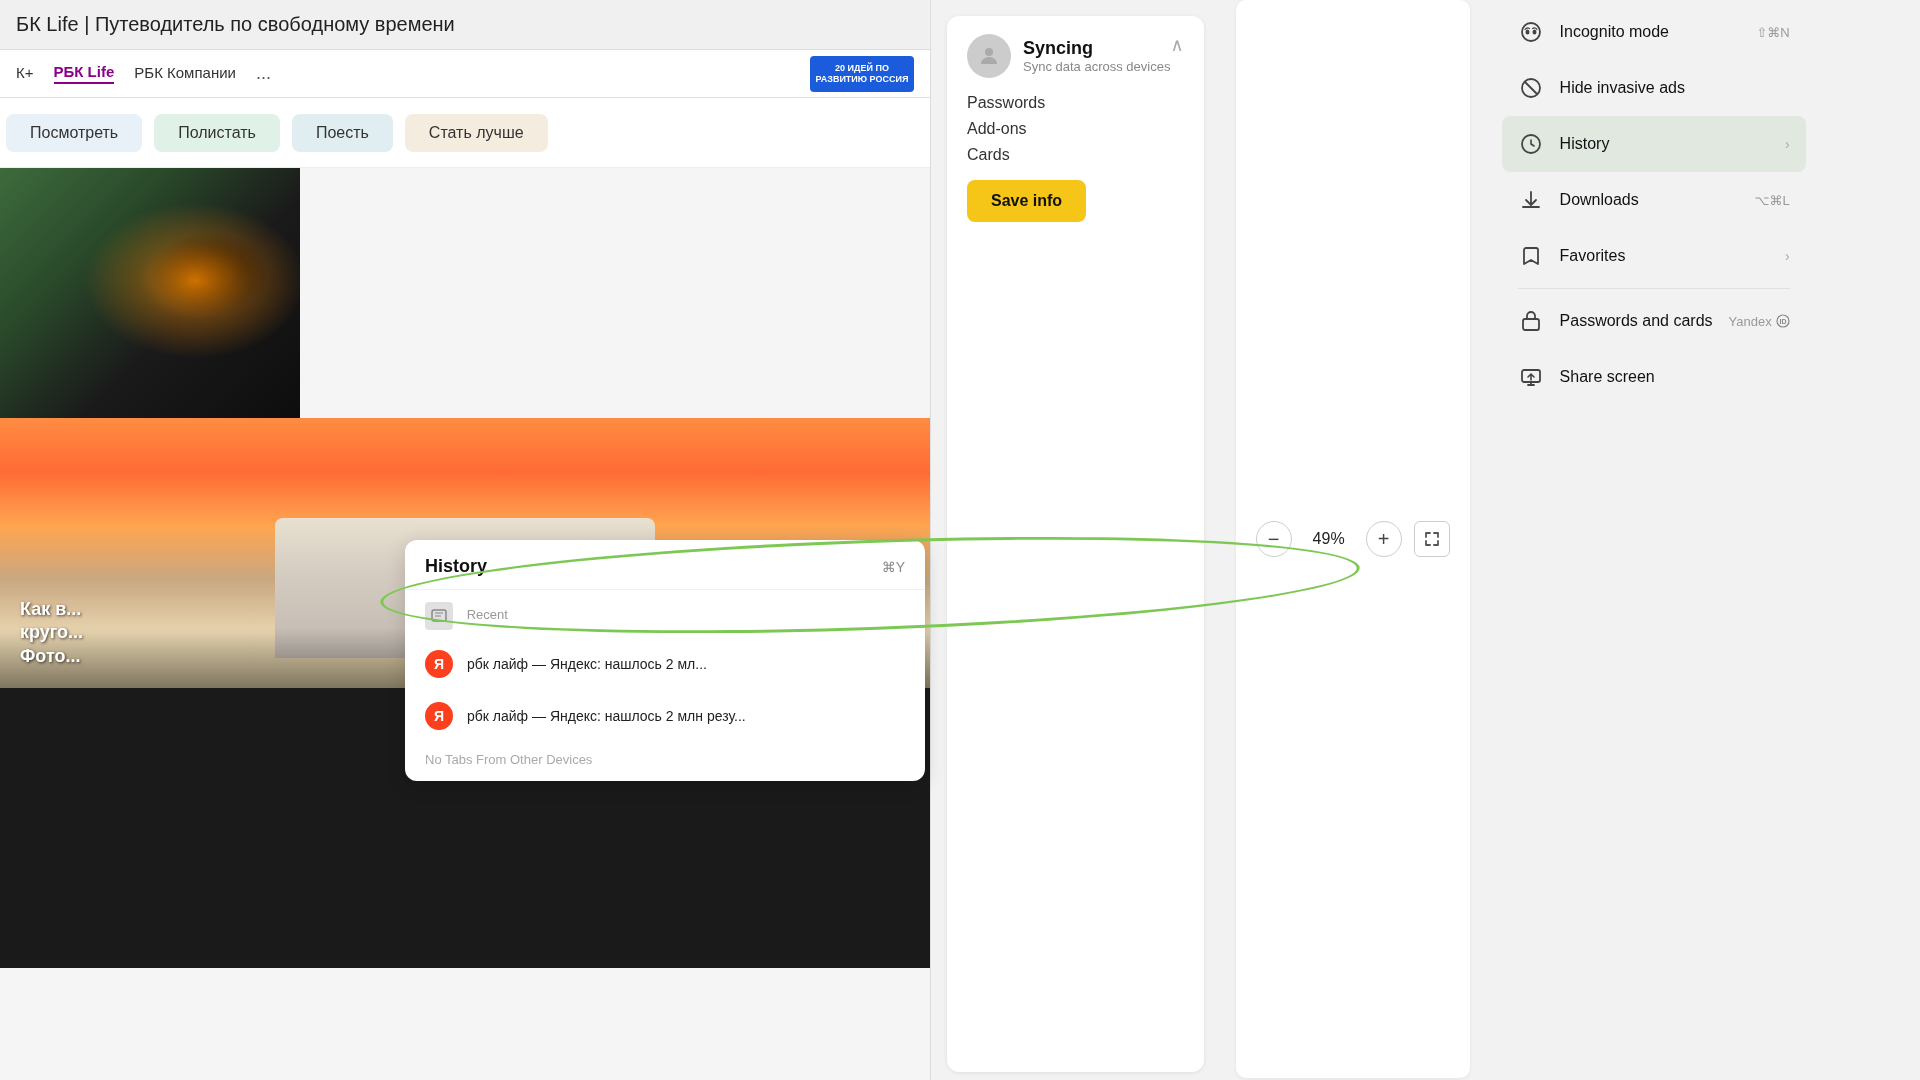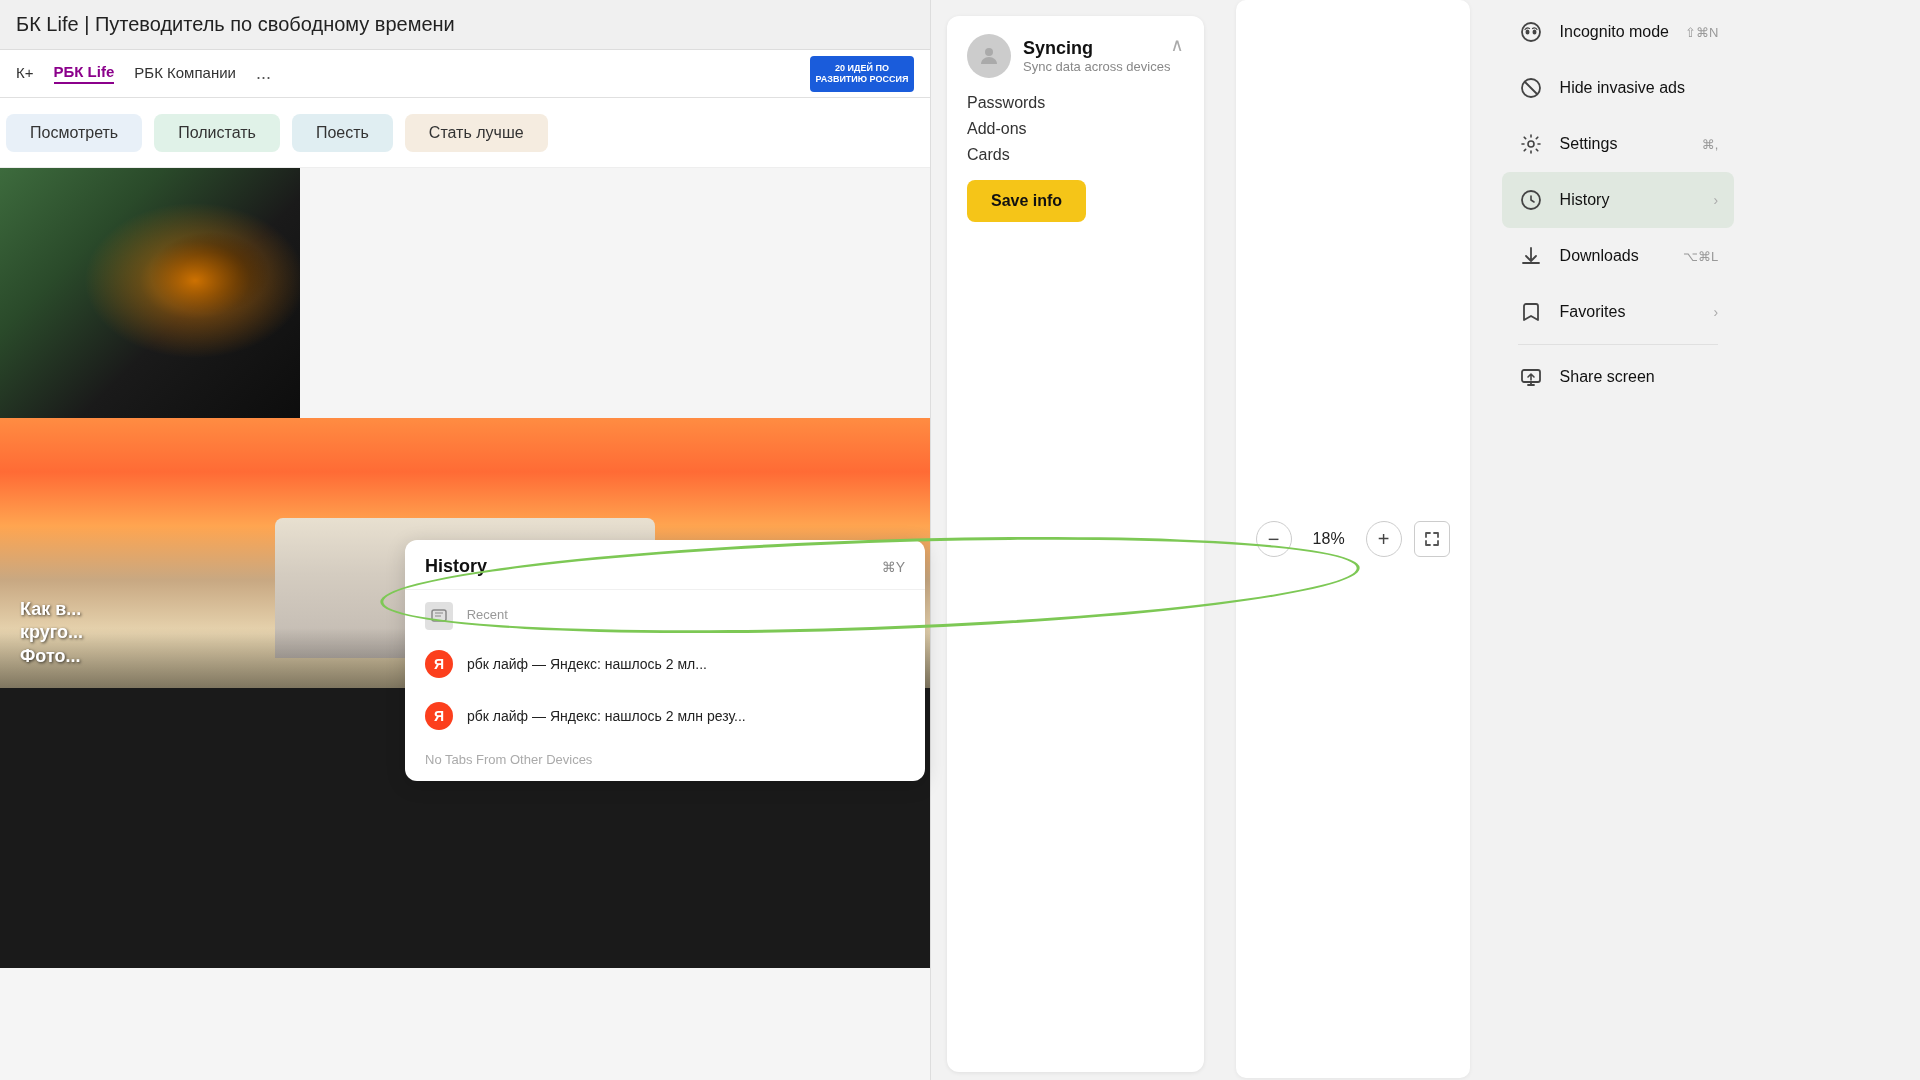--- a/index.html
+++ b/index.html
@@ -598,21 +598,21 @@
     <div class="sync-items">
       <span class="sync-item-label">Passwords</span>
       <span class="sync-item-label">Add-ons</span>
       <span class="sync-item-label">Cards</span>
     </div>
     <button class="save-info-btn">Save info</button>
   </div>
 
   <div class="zoom-bar">
     <button class="zoom-btn">−</button>
-    <span class="zoom-value">18%</span>
+    <span class="zoom-value">49%</span>
     <button class="zoom-btn">+</button>
     <div class="zoom-expand">
       <svg width="18" height="18" viewBox="0 0 18 18" fill="none">
         <path d="M3 11v4h4M15 7V3h-4M3 7V3h4M15 11v4h-4" stroke="#555" stroke-width="1.8" stroke-linecap="round" stroke-linejoin="round"></path>
       </svg>
     </div>
   </div>
 
   <div class="menu-list">
 
@@ -633,30 +633,20 @@
     <div class="menu-item">
       <div class="menu-icon">
         <svg width="22" height="22" viewBox="0 0 22 22" fill="none">
           <circle cx="11" cy="11" r="9" stroke="#444" stroke-width="1.8"></circle>
           <line x1="5" y1="5" x2="17" y2="17" stroke="#444" stroke-width="1.8" stroke-linecap="round"></line>
         </svg>
       </div>
       <span class="menu-label">Hide invasive ads</span>
     </div>
 
-    <div class="menu-item">
-      <div class="menu-icon">
-        <svg width="22" height="22" viewBox="0 0 22 22" fill="none">
-          <circle cx="11" cy="11" r="3" stroke="#444" stroke-width="1.6"></circle>
-          <path d="M11 2v2M11 18v2M2 11h2M18 11h2M4.22 4.22l1.42 1.42M16.36 16.36l1.42 1.42M4.22 17.78l1.42-1.42M16.36 5.64l1.42-1.42" stroke="#444" stroke-width="1.6" stroke-linecap="round"></path>
-        </svg>
-      </div>
-      <span class="menu-label">Settings</span>
-      <span class="menu-shortcut">⌘,</span>
-    </div>
 
     <div class="menu-item highlighted">
       <div class="menu-icon">
         <svg width="22" height="22" viewBox="0 0 22 22" fill="none">
           <circle cx="11" cy="11" r="9" stroke="#444" stroke-width="1.8"></circle>
           <path d="M11 7v4l3 2" stroke="#444" stroke-width="1.6" stroke-linecap="round" stroke-linejoin="round"></path>
         </svg>
       </div>
       <span class="menu-label">History</span>
       <span class="menu-arrow">›</span>
@@ -678,20 +668,36 @@
         <svg width="22" height="22" viewBox="0 0 22 22" fill="none">
           <path d="M6 3h10a2 2 0 0 1 2 2v14l-7-4-7 4V5a2 2 0 0 1 2-2z" stroke="#444" stroke-width="1.8" stroke-linejoin="round"></path>
         </svg>
       </div>
       <span class="menu-label">Favorites</span>
       <span class="menu-arrow">›</span>
     </div>
 
     <div class="menu-divider"></div>
 
+    <div class="menu-item">
+      <div class="menu-icon">
+        <svg width="22" height="22" viewBox="0 0 22 22" fill="none">
+          <rect x="3" y="9" width="16" height="11" rx="2" stroke="#444" stroke-width="1.8"></rect>
+          <path d="M7 9V6a4 4 0 0 1 8 0v3" stroke="#444" stroke-width="1.8" stroke-linecap="round"></path>
+        </svg>
+      </div>
+      <span class="menu-label">Passwords and cards</span>
+      <div class="menu-yandex-id">
+        <span class="yandex-id-text">Yandex</span>
+        <svg width="14" height="14" viewBox="0 0 14 14" fill="none">
+          <circle cx="7" cy="7" r="6" stroke="#888" stroke-width="1.2"></circle>
+          <text x="7" y="10" text-anchor="middle" font-size="7" fill="#888" font-weight="600">ID</text>
+        </svg>
+      </div>
+    </div>
 
     <div class="menu-item">
       <div class="menu-icon">
         <svg width="22" height="22" viewBox="0 0 22 22" fill="none">
           <rect x="2" y="4" width="18" height="12" rx="2" stroke="#444" stroke-width="1.8"></rect>
           <path d="M8 19h6M11 16v3" stroke="#444" stroke-width="1.8" stroke-linecap="round"></path>
           <path d="M8 11l3-3 3 3M11 8v6" stroke="#444" stroke-width="1.6" stroke-linecap="round" stroke-linejoin="round"></path>
         </svg>
       </div>
       <span class="menu-label">Share screen</span>

